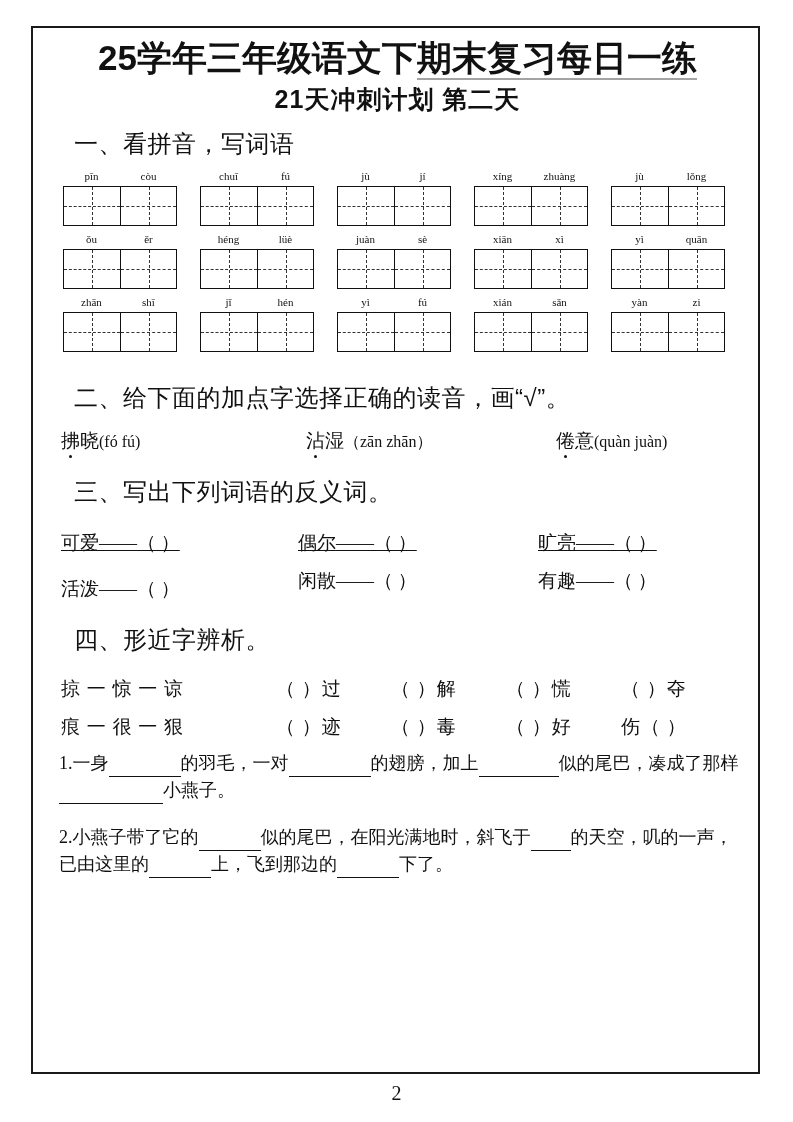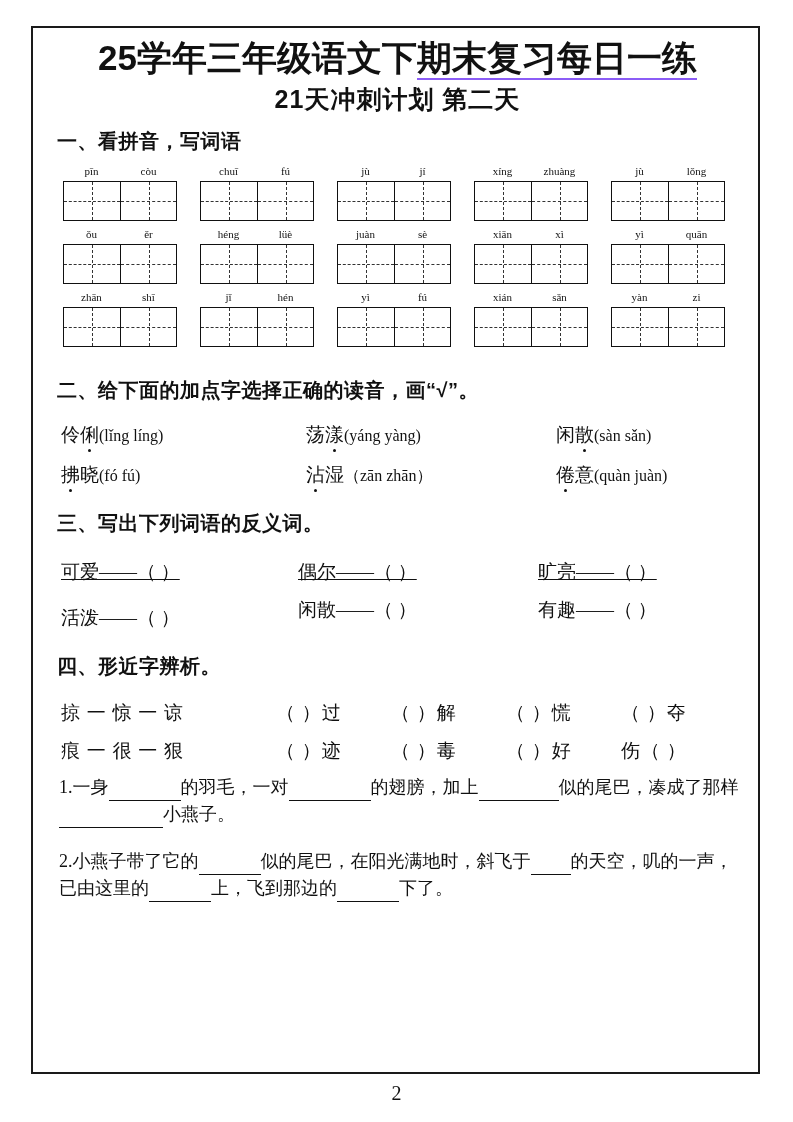--- a/index.html
+++ b/index.html
@@ -42,38 +42,38 @@
   .title {
     font-family: "Liberation Sans", "DejaVu Sans", sans-serif;
     font-weight: bold;
     font-size: 35px;
     letter-spacing: 0px;
     line-height: 1.05;
     white-space: nowrap;
     display: inline-block;
   }
   .title .under {
-    border-bottom: 2px solid #8b5cf6;
+    border-bottom: 2px solid #a3a3a3;
     padding-bottom: 1px;
   }
   .subtitle {
     font-family: "Liberation Sans", "DejaVu Sans", sans-serif;
     font-weight: bold;
     font-size: 25px;
     text-align: center;
     margin-top: 6px;
     letter-spacing: 1px;
   }
 
   
   .sec-h {
     font-family: "Liberation Sans", "DejaVu Sans", sans-serif;
-    font-weight: bold;
-    font-size: 20px;
-    margin: 12px 0 6px 4px;
+    font-weight: normal;
+    font-size: 24px;
+    margin: 12px 0 6px 21px;
     letter-spacing: 0.5px;
   }
 
   
   .grid-rows {
     margin: 4px 0 0 10px;
   }
   .grid-row {
     display: flex;
     gap: 23px;
@@ -362,25 +362,20 @@
             <div class="cell"></div>
             <div class="cell"></div>
           </div>
       </div>
     </div>
 
   </div>
 
   <div class="sec-h" style="margin-top:30px;">二、给下面的加点字选择正确的读音，画“√”。</div>
 
-  <div class="q2-line" style="margin-top:18px;">
-    <div class="q2-item" style="width:245px;"><span>伶</span><span class="dotted">俐</span><span class="q2-py">(lǐng    líng)</span></div>
-    <div class="q2-item" style="width:250px;"><span>荡</span><span class="dotted">漾</span><span class="q2-py">(yáng    yàng)</span></div>
-    <div class="q2-item"><span>闲</span><span class="dotted">散</span><span class="q2-py">(sàn    sǎn)</span></div>
-  </div>
 
   <div class="q2-line" style="margin-top:14px;">
     <div class="q2-item" style="width:245px;"><span class="dotted">拂</span><span>晓</span><span class="q2-py">(fó   fú)</span></div>
     <div class="q2-item" style="width:250px;"><span class="dotted">沾</span><span>湿</span><span class="q2-py">（zān   zhān）</span></div>
     <div class="q2-item"><span class="dotted">倦</span><span>意</span><span class="q2-py">(quàn    juàn)</span></div>
   </div>
 
   <div class="sec-h" style="margin-top:22px;">三、写出下列词语的反义词。</div>
 
   <div class="ant-row" style="margin-top:22px;text-decoration:underline;">

